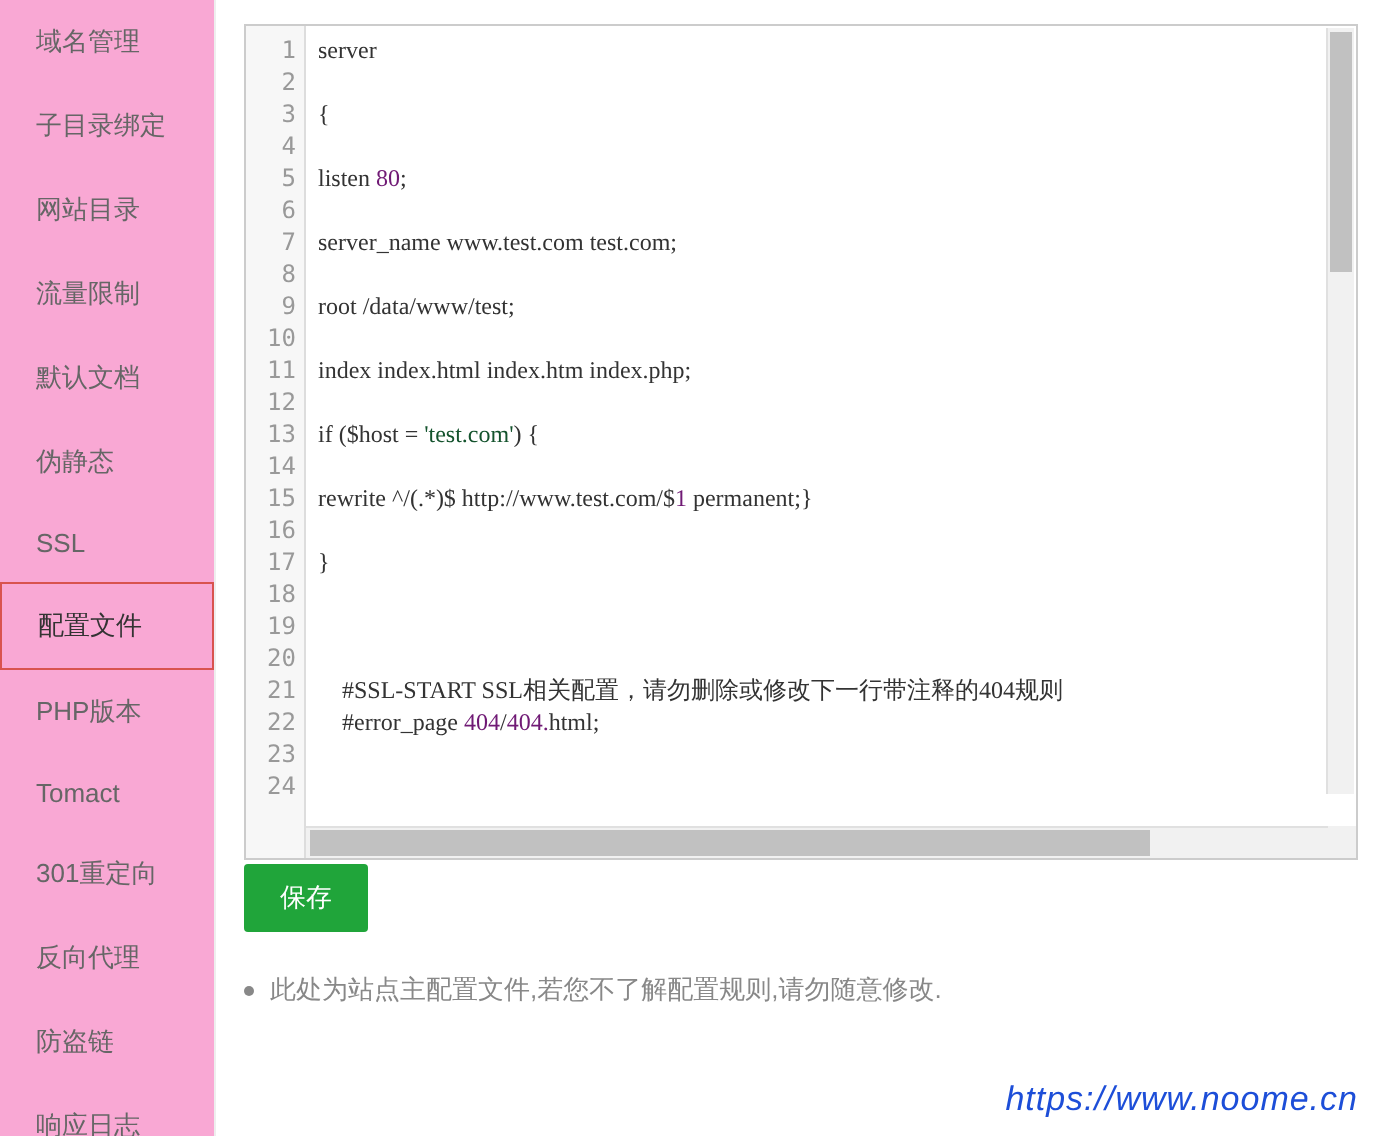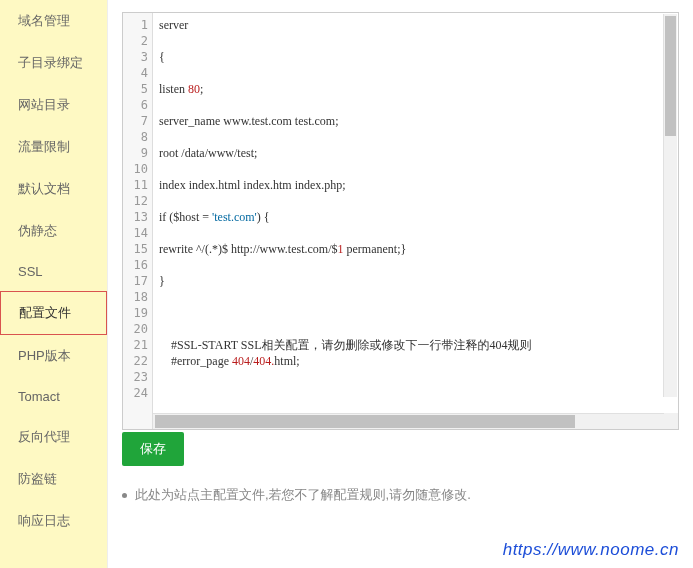--- a/index.html
+++ b/index.html
@@ -1,28 +1,28 @@
 <!DOCTYPE html>
 <html><head>
 <meta charset="utf-8">
 <style>
 * { margin: 0; padding: 0; box-sizing: border-box; }
 body { font-family: "Microsoft YaHei", Arial, sans-serif; font-size: 13px; background: #fff; width: 693px; height: 568px; overflow: hidden; position: relative; }
 .container { display: flex; height: 100%; }
-.sidebar { width: 108px; background: #fef9c3; border-right: 1px solid #eee; padding-top: 0; }
+.sidebar { width: 108px; background: #f9a8d4; border-right: 1px solid #eee; padding-top: 0; }
 .sidebar-item { padding: 12px 18px; color: #666; cursor: pointer; font-size: 13px; }
 .sidebar-item.active { border: 1px solid #d9534f; color: #333; }
 .main { flex: 1; padding: 12px 14px 0 14px; position: relative; }
 .editor-box { border: 1px solid #ccc; height: 418px; display: flex; flex-direction: column; position: relative; }
 .editor-body { flex: 1; display: flex; overflow: hidden; position: relative; }
 .gutter { width: 30px; background: #f7f7f7; border-right: 1px solid #ddd; text-align: right; color: #999; font-family: Consolas, monospace; font-size: 12px; line-height: 16px; padding: 4px 4px 0 0; user-select: none; }
 .code-area { flex: 1; padding: 4px 6px 0 6px; font-family: Liberation Serif, serif; font-size: 12px; line-height: 16px; color: #333; white-space: pre; overflow: hidden; position: relative; }
 .code-line { height: 16px; }
-.num { color: #b91c1c; }
-.str { color: #0369a1; }
+.num { color: #701a75; }
+.str { color: #14532d; }
 .vscroll { position: absolute; right: 1px; top: 1px; bottom: 16px; width: 14px; background: #f1f1f1; border-left: 1px solid #e0e0e0; }
 .vscroll-thumb { position: absolute; left: 1px; right: 1px; top: 2px; height: 120px; background: #c1c1c1; }
 .hscroll { height: 16px; background: #f1f1f1; border-top: 1px solid #e0e0e0; position: relative; margin-right: 14px; margin-left: 30px; }
 .hscroll-thumb { position: absolute; top: 1px; bottom: 1px; left: 2px; width: 420px; background: #c1c1c1; }
 .save-btn { margin-top: 2px; background: #20a53a; color: #fff; border: none; padding: 8px 18px; font-size: 13px; cursor: pointer; border-radius: 2px; }
 .note { margin-top: 20px; color: #888; font-size: 13px; display: flex; align-items: center; gap: 8px; }
 .bullet { width: 5px; height: 5px; background: #888; border-radius: 50%; display: inline-block; }
 .watermark { position: absolute; right: 14px; bottom: 8px; color: #1d4ed8; font-size: 17px; font-style: italic; letter-spacing: 0.5px; }
 </style>
 </head>
@@ -33,20 +33,21 @@
       <div class="sidebar-item">域名管理</div>
       <div class="sidebar-item">子目录绑定</div>
       <div class="sidebar-item">网站目录</div>
       <div class="sidebar-item">流量限制</div>
       <div class="sidebar-item">默认文档</div>
       <div class="sidebar-item">伪静态</div>
       <div class="sidebar-item">SSL</div>
       <div class="sidebar-item active">配置文件</div>
       <div class="sidebar-item">PHP版本</div>
       <div class="sidebar-item">Tomact</div>
+      <div class="sidebar-item">301重定向</div>
       <div class="sidebar-item">反向代理</div>
       <div class="sidebar-item">防盗链</div>
       <div class="sidebar-item">响应日志</div>
     </div>
   <div class="main">
     <div class="editor-box">
       <div class="editor-body">
         <div class="gutter" id="gutter">
             <div>1</div>
             <div>2</div>

